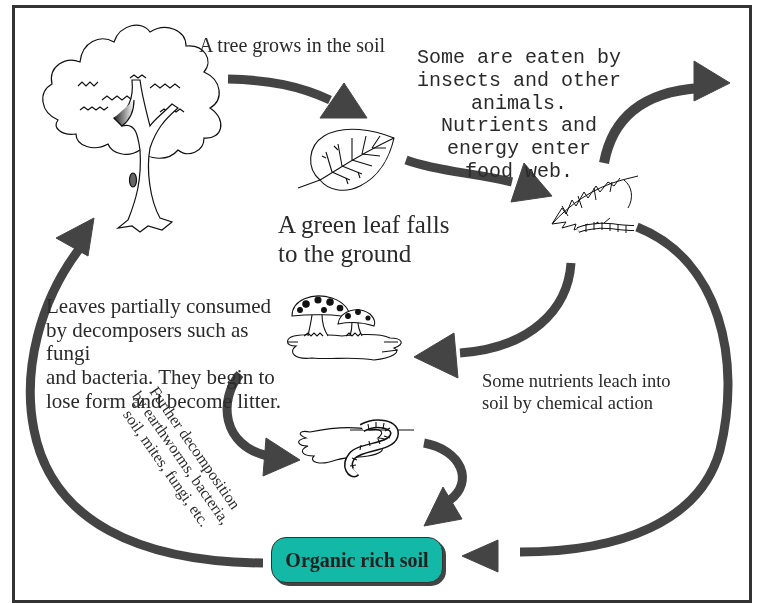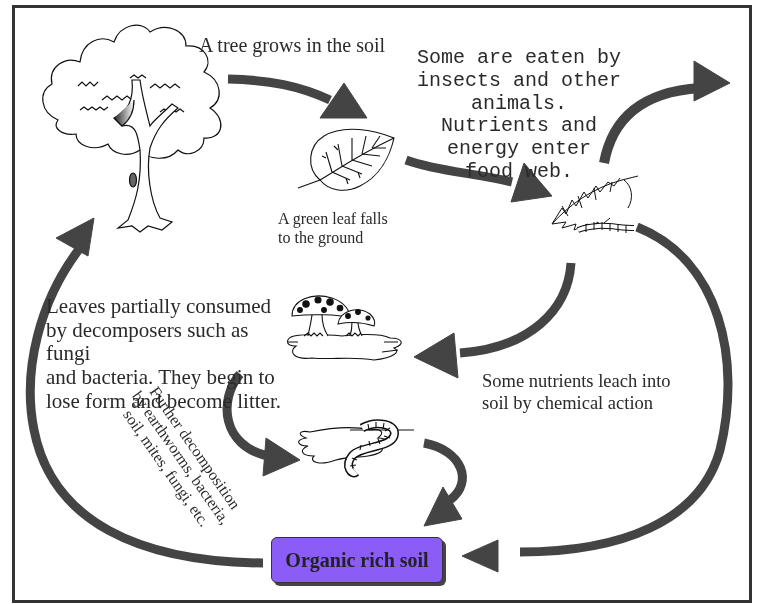--- a/index.html
+++ b/index.html
@@ -8,30 +8,30 @@
     position: absolute; left: 12px; top: 5px; width: 734px; height: 592px;
     border: 3px solid #333333; background: #ffffff; box-sizing: content-box;
   }
   svg.art { position: absolute; left: 0; top: 0; width: 757px; height: 604px; }
   .lbl {
     position: absolute; font-family: "Liberation Serif", "DejaVu Serif", serif;
     color: #2a2a2a; white-space: pre-line; line-height: 1.1;
   }
   .t-tree   { left: 199px; top: 34px; font-size: 20px; }
   .t-eaten  { left: 410px; top: 47px; width: 218px; font-size: 20px; text-align: center; line-height: 1.14; font-family: Liberation Mono, monospace; }
-  .t-leaf   { left: 278px; top: 210px; font-size: 16px; line-height: 1.17; }
+  .t-leaf   { left: 278px; top: 210px; font-size: 25px; line-height: 1.17; }
   .t-decomp { left: 46px; top: 275px; width: 240px; font-size: 21px; line-height: 1.13; margin-top: 20px; }
   .t-leach  { left: 482px; top: 370px; font-size: 18.5px; line-height: 1.2; }
   .t-further {
     left: 66px; top: 432px; width: 230px; font-size: 16px; text-align: center; line-height: 1.08;
     transform: rotate(55deg); transform-origin: center center;
   }
   .soil-box {
     position: absolute; left: 271px; top: 537px; width: 170px; height: 44px;
-    border: 1.5px solid #333; border-radius: 6px; background: #8b5cf6;
+    border: 1.5px solid #333; border-radius: 15px; background: #14b8a6;
     box-shadow: 3px 3px 0 #444; display: flex; align-items: center; justify-content: center;
     font-family: "Liberation Serif", "DejaVu Serif", serif; font-weight: bold; font-size: 20px; color: #222;
   }
 </style>
 </head>
 <body>
 
 <div class="frame"></div>
 
 <svg class="art" viewBox="0 0 757 604">

